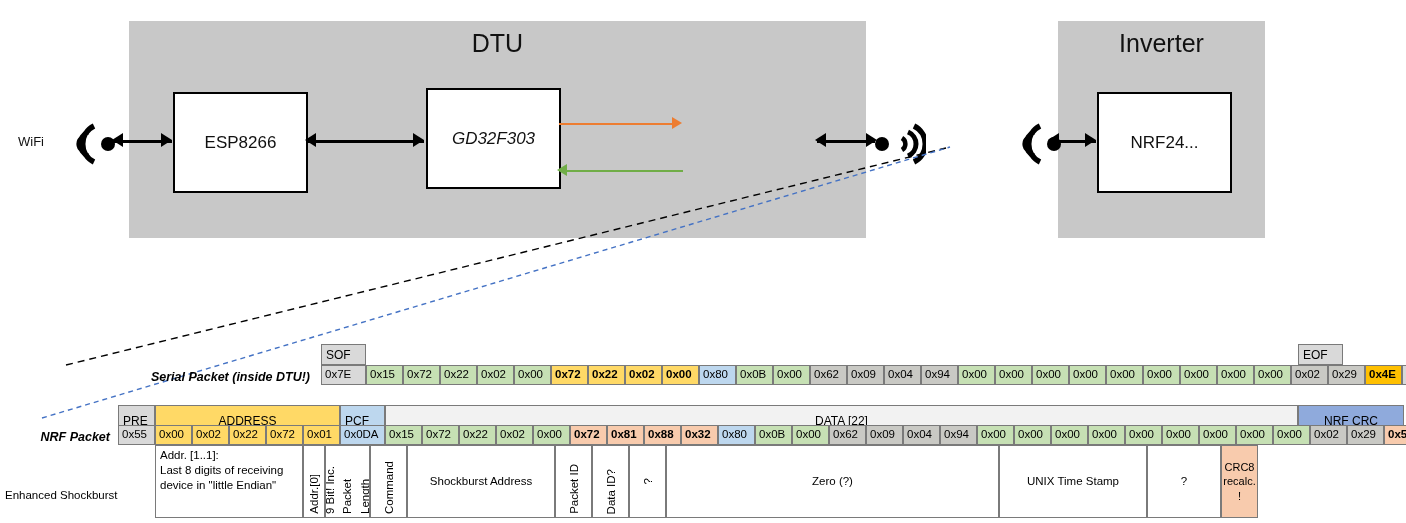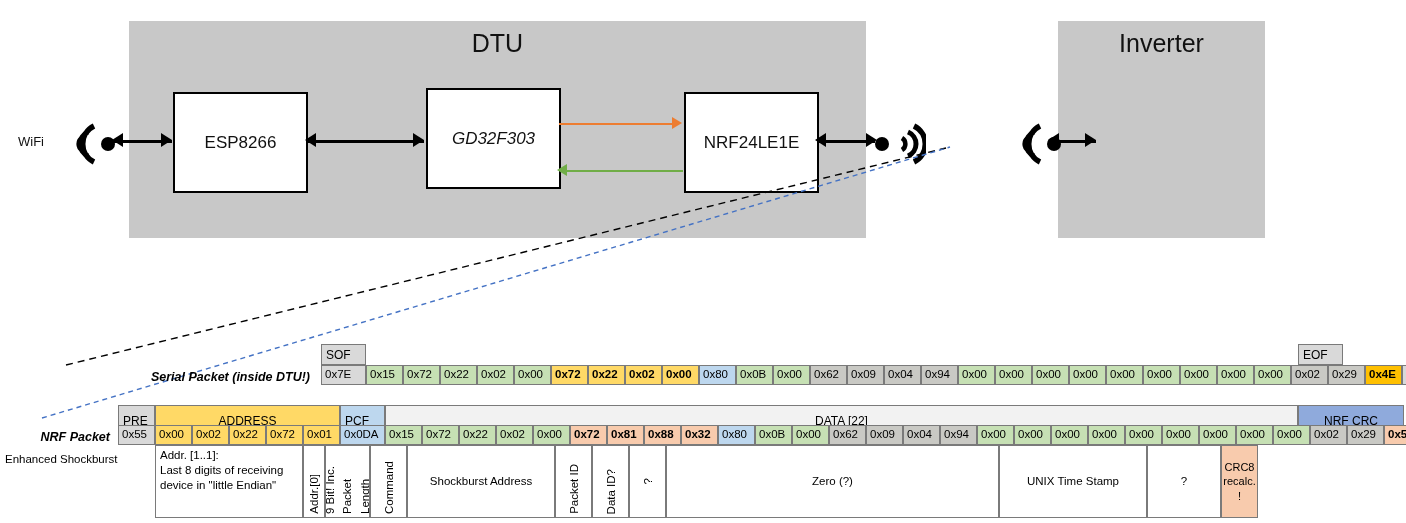--- a/index.html
+++ b/index.html
@@ -46,21 +46,21 @@
   .c-yellow{background:#ffd966;}
   .c-amber{background:#ffc000;}
   .c-blue{background:#bdd7ee;}
   .c-dgray{background:#c9c9c4;}
   .c-orange{background:#f8cbad;}
   .c-lightgray{background:#f2f2f2;}
   .c-nrfblue{background:#8faadc;}
 
   .side-label{position:absolute;font-size:12.5px;font-style:italic;
               font-weight:bold;text-align:right;color:#000;}
-  .side-sub{position:absolute;font-size:11.5px;color:#000;text-align:left;}
+  .side-sub{position:absolute;font-size:11.5px;color:#000;text-align:left;margin-top:36px;}
 
   .desc{box-sizing:border-box;border:1px solid #7a7a7a;font-size:11.5px;
         line-height:1.32;padding:2px 4px;display:flex;
         align-items:flex-start;background:#fff;}
   .desc.center{align-items:center;justify-content:center;text-align:center;}
   .vert{writing-mode:vertical-rl;transform:rotate(180deg);}
   .vert-wrap{box-sizing:border-box;border:1px solid #7a7a7a;background:#fff;
              display:flex;align-items:flex-end;justify-content:center;
              font-size:11.5px;padding-bottom:3px;overflow:hidden;}
 
@@ -79,22 +79,22 @@
   <div class="enclosure" style="left:1058px;top:21px;width:207px;height:217px;">
     <div class="enclosure-title">Inverter</div>
   </div>
 
   <div class="chip" style="left:173px;top:92px;width:131px;height:97px;">
     <span>ESP8266</span>
   </div>
   <div class="chip" style="left:426px;top:88px;width:131px;height:97px;font-style:italic;">
     <span>GD32F303</span>
   </div>
-  <div class="chip" style="left:684px;top:92px;width:131px;height:97px;">
-    <span>NRF24LE1E</span>
+  <div class="chip" style="left:1097px;top:92px;width:131px;height:97px;">
+    <span>NRF24...</span>
   </div>
 
   <div class="wifi-label" style="left:18px;top:134px;">WiFi</div>
   <div class="antenna" style="left:64px;top:113px;width:58px;height:62px;">
     <svg width="58" height="62" viewBox="0 0 58 62">
       <path d="M30 13 A20 20 0 0 0 30 49" stroke="#000" stroke-width="5.5" fill="none"></path>
       <path d="M24 19 A13 13 0 0 0 24 43" stroke="#000" stroke-width="5" fill="none"></path>
       <path d="M18 25 A7 7 0 0 0 18 37" stroke="#000" stroke-width="4.5" fill="none"></path>
       <circle cx="44" cy="31" r="7" fill="#000"></circle>
     </svg>

